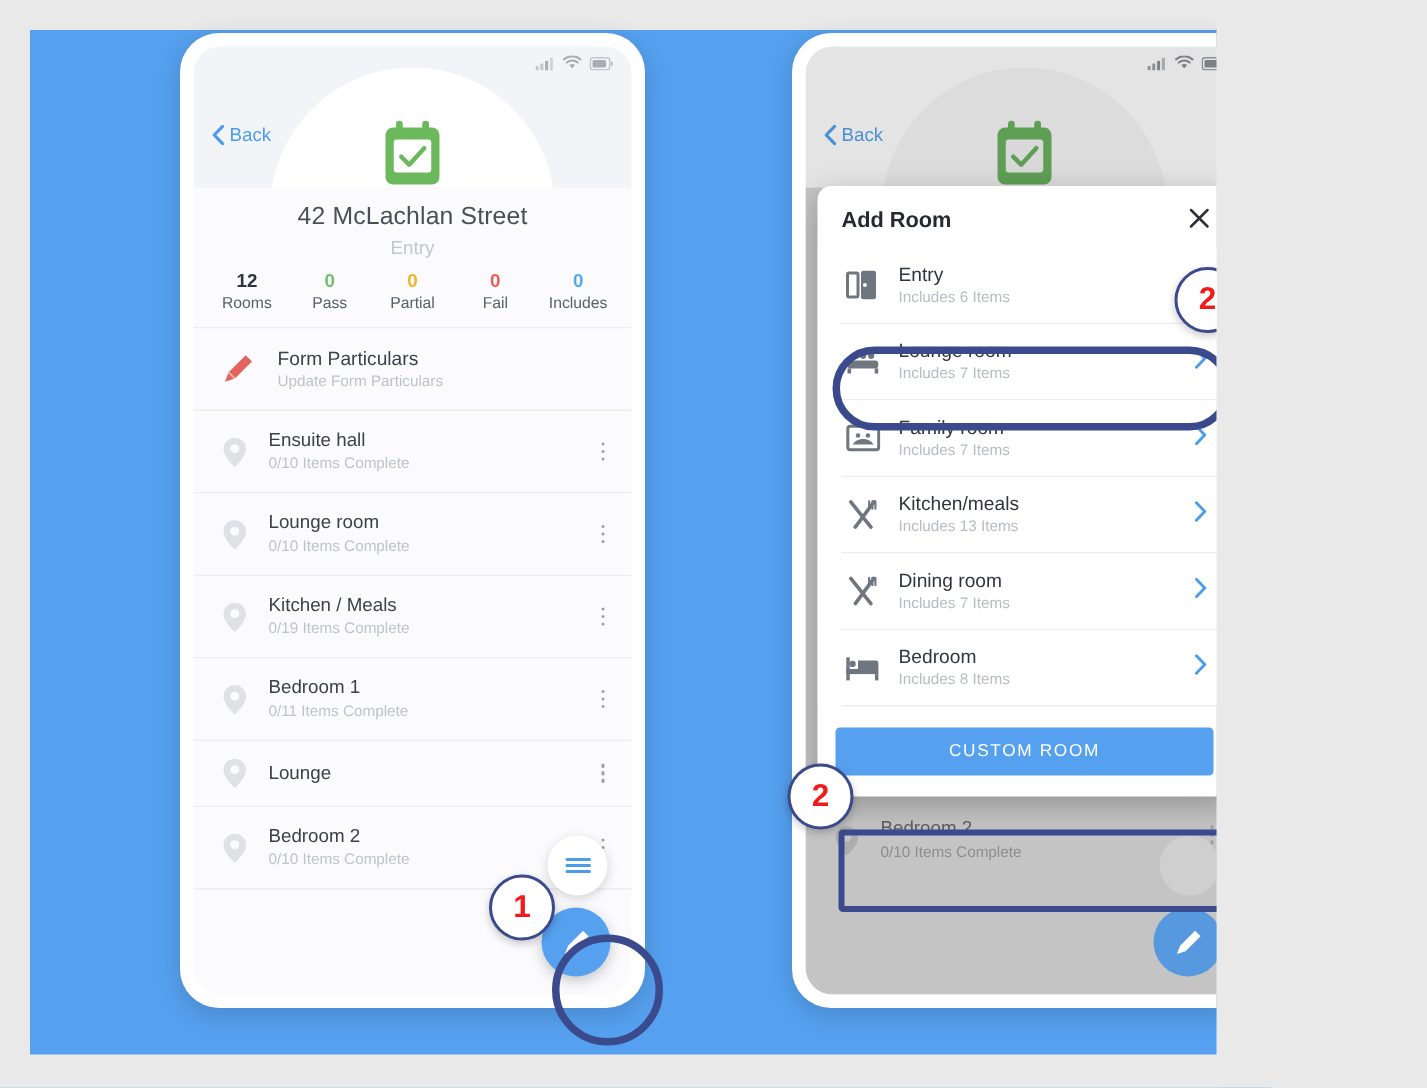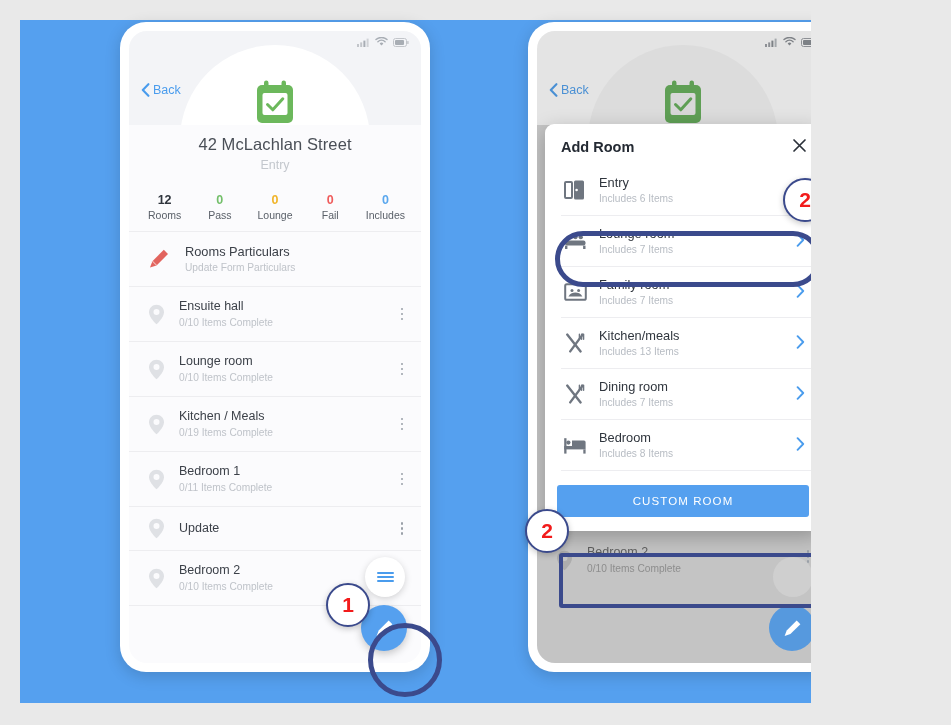--- a/index.html
+++ b/index.html
@@ -82,21 +82,21 @@
     background: #fbfbfd;
     padding-top: 10px;
   }
   .addr {
     text-align: center; font-size: 16.5px; color: #4a4f57; letter-spacing: .1px;
   }
   .subaddr {
     text-align: center; font-size: 12.5px; color: #c3c7cd; margin-top: 4px;
   }
   .stats {
-    display: flex; margin-top: 20px; padding: 0 8px 8px 8px;
+    display: flex; margin-top: 7px; padding: 0 8px 8px 8px;
   }
   .stat { flex: 1; text-align: center; }
   .stat .num { font-size: 12.5px; font-weight: bold; line-height: 16px; }
   .stat .lbl { font-size: 10.5px; color: #5a6069; line-height: 15px; }
 
   .divider { height: 1px; background: #ededf0; }
 
   
   .editrow {
     display: flex; align-items: center; gap: 14px;
@@ -245,40 +245,40 @@
           <div class="stat">
             <div class="num" style="color:#2f353d">12</div>
             <div class="lbl">Rooms</div>
           </div>
           <div class="stat">
             <div class="num" style="color:#73bf6a">0</div>
             <div class="lbl">Pass</div>
           </div>
           <div class="stat">
             <div class="num" style="color:#f0b429">0</div>
-            <div class="lbl">Lounge</div>
+            <div class="lbl">Partial</div>
           </div>
           <div class="stat">
             <div class="num" style="color:#ef5b5b">0</div>
             <div class="lbl">Fail</div>
           </div>
           <div class="stat">
             <div class="num" style="color:#5aa7ee">0</div>
             <div class="lbl">Includes</div>
           </div>
         </div>
         <div class="divider"></div>
 
         <div class="editrow">
           <svg width="24" height="24" viewBox="0 0 24 24">
             <path d="M3 20.5 L5.4 14.2 L16.8 2.8 L21 7 L9.6 18.4 Z" fill="#e2645e"></path>
             <path d="M5.4 14.2 L9.6 18.4" stroke="#ffffff" stroke-width="1.1" opacity="0.55"></path>
           </svg>
           <div>
-            <div class="t1">Rooms Particulars</div>
+            <div class="t1">Form Particulars</div>
             <div class="t2">Update Form Particulars</div>
           </div>
         </div>
         <div class="divider"></div>
 
         <div class="roomrow">
           <span class="pin">
             <svg width="17" height="21" viewBox="0 0 17 21">
                 <path d="M8.5 0.8 C4.3 0.8 1 4.1 1 8.3 c0 5.4 7.5 12 7.5 12 S16 13.7 16 8.3 C16 4.1 12.7 0.8 8.5 0.8 Z" fill="#dfe1e5"></path>
                 <circle cx="8.5" cy="8.1" r="3" fill="#fbfbfd"></circle>
@@ -354,21 +354,21 @@
         <div class="divider"></div>
 
         <div class="roomrow">
           <span class="pin">
             <svg width="17" height="21" viewBox="0 0 17 21">
                 <path d="M8.5 0.8 C4.3 0.8 1 4.1 1 8.3 c0 5.4 7.5 12 7.5 12 S16 13.7 16 8.3 C16 4.1 12.7 0.8 8.5 0.8 Z" fill="#dfe1e5"></path>
                 <circle cx="8.5" cy="8.1" r="3" fill="#fbfbfd"></circle>
               </svg>
           </span>
           <div class="txt">
-            <div class="t1">Update</div>
+            <div class="t1">Lounge</div>
           </div>
           <span class="kebab">
               <i></i>
               <i></i>
               <i></i>
             </span>
         </div>
         <div class="divider"></div>
 
         <div class="roomrow">

